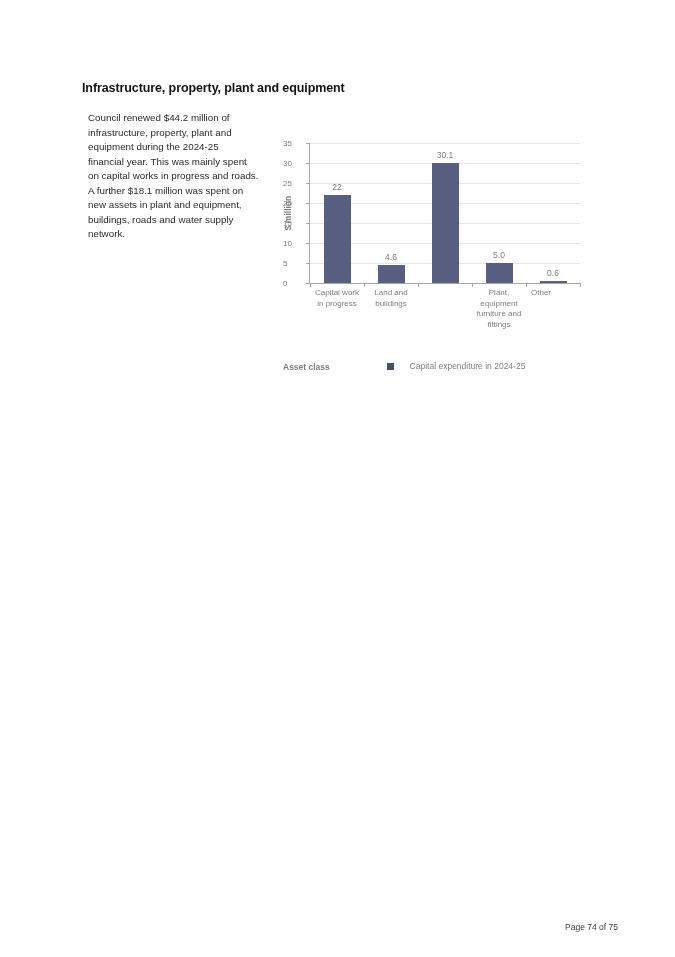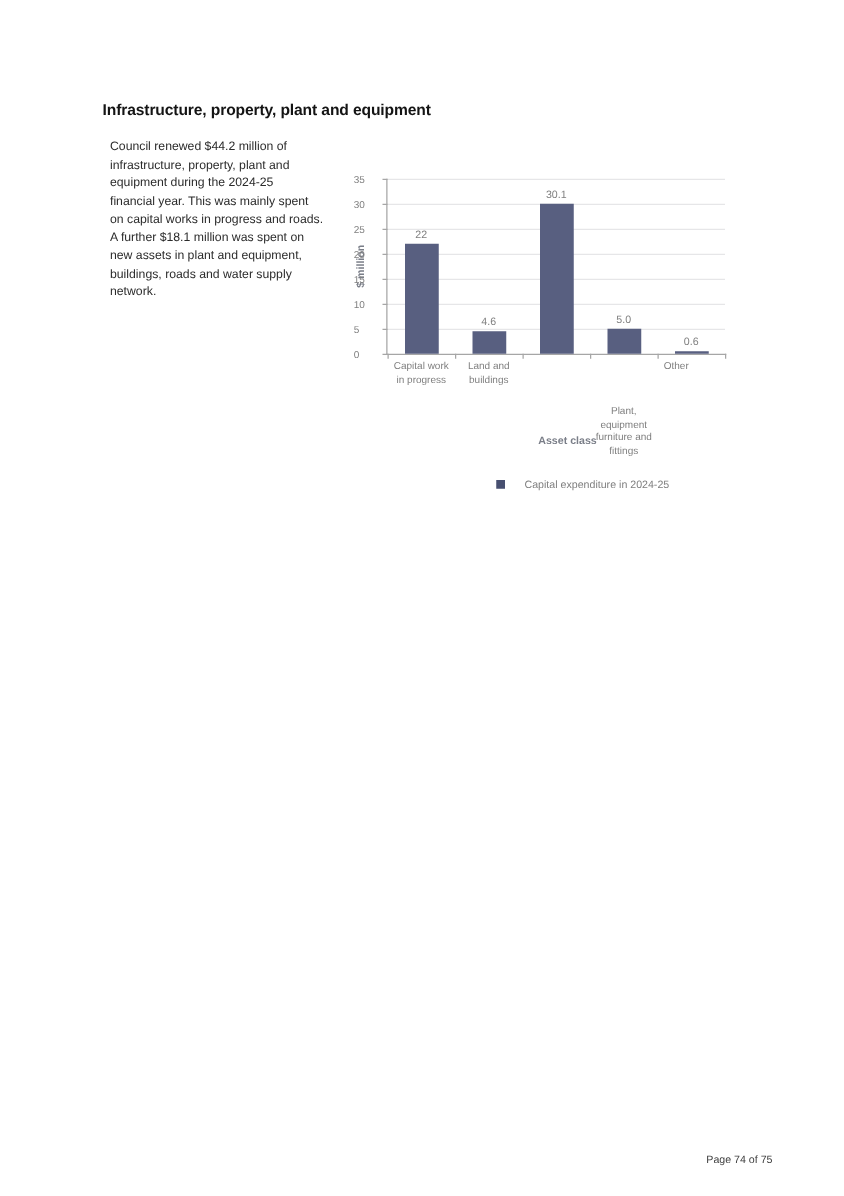--- a/index.html
+++ b/index.html
@@ -42,26 +42,26 @@
   .cat-label{
     position:absolute;top:172px;width:56px;text-align:center;
     font-size:8px;line-height:10.5px;color:#7F7F7F;white-space:pre-line;
   }
   .y-axis-label{
     position:absolute;top:97px;left:5px;
     transform:translate(-50%,-50%) rotate(-90deg);
     font-size:8.5px;font-weight:bold;color:#7A7E88;white-space:nowrap;
   }
   .x-axis-title{
-    position:absolute;left:0;top:231px;width:100%;text-align:center;
+    position:absolute;left:0;top:246px;width:100%;
     font-size:8.5px;font-weight:bold;color:#7A7E88;
   }
   .legend{
-    position:absolute;left:12px;top:245px;width:100%;
-    display:flex;align-items:center;justify-content:center;gap:16px;margin-top:21px;
+    position:absolute;left:2px;top:245px;width:100%;
+    display:flex;align-items:center;justify-content:center;gap:16px;
   }
   .legend-marker{
     display:inline-block;width:7px;height:7px;background:#474F70;
   }
   .legend-text{font-size:8.5px;color:#7F7F7F;}
   .footer{
     position:absolute;right:57px;top:922px;
     font-size:8.5px;color:#3d3d3d;padding-left:10px;
   }
 </style>
@@ -128,21 +128,21 @@
       <div class="cat-label" style="left: 26px;">Capital work
 in progress</div>
       <div class="bar" style="left: 94.5px; top: 149px; width: 27px; height: 18px; background: rgb(88, 95, 128);"></div>
       <div class="bar-value" style="left: 88px; top: 136px;">4.6</div>
       <div class="cat-label" style="left: 80px;">Land and
 buildings</div>
       <div class="bar" style="left: 148.5px; top: 47px; width: 27px; height: 120px; background: rgb(88, 95, 128);"></div>
       <div class="bar-value" style="left: 142px; top: 34px;">30.1</div>
       <div class="bar" style="left: 202.5px; top: 147px; width: 27px; height: 20px; background: rgb(88, 95, 128);"></div>
       <div class="bar-value" style="left: 196px; top: 134px;">5.0</div>
-      <div class="cat-label" style="left: 188px; margin-top: 36px;">Plant,
+      <div class="cat-label" style="left: 188px;">Plant,
 equipment
 furniture and
 fittings</div>
       <div class="bar" style="left: 256.5px; top: 165px; width: 27px; height: 2px; background: rgb(88, 95, 128);"></div>
       <div class="bar-value" style="left: 250px; top: 152px;">0.6</div>
       <div class="cat-label" style="left: 230px; text-align: center;">Other</div>
     </div>
 
   <div class="footer">Page 74 of 75</div>
 

